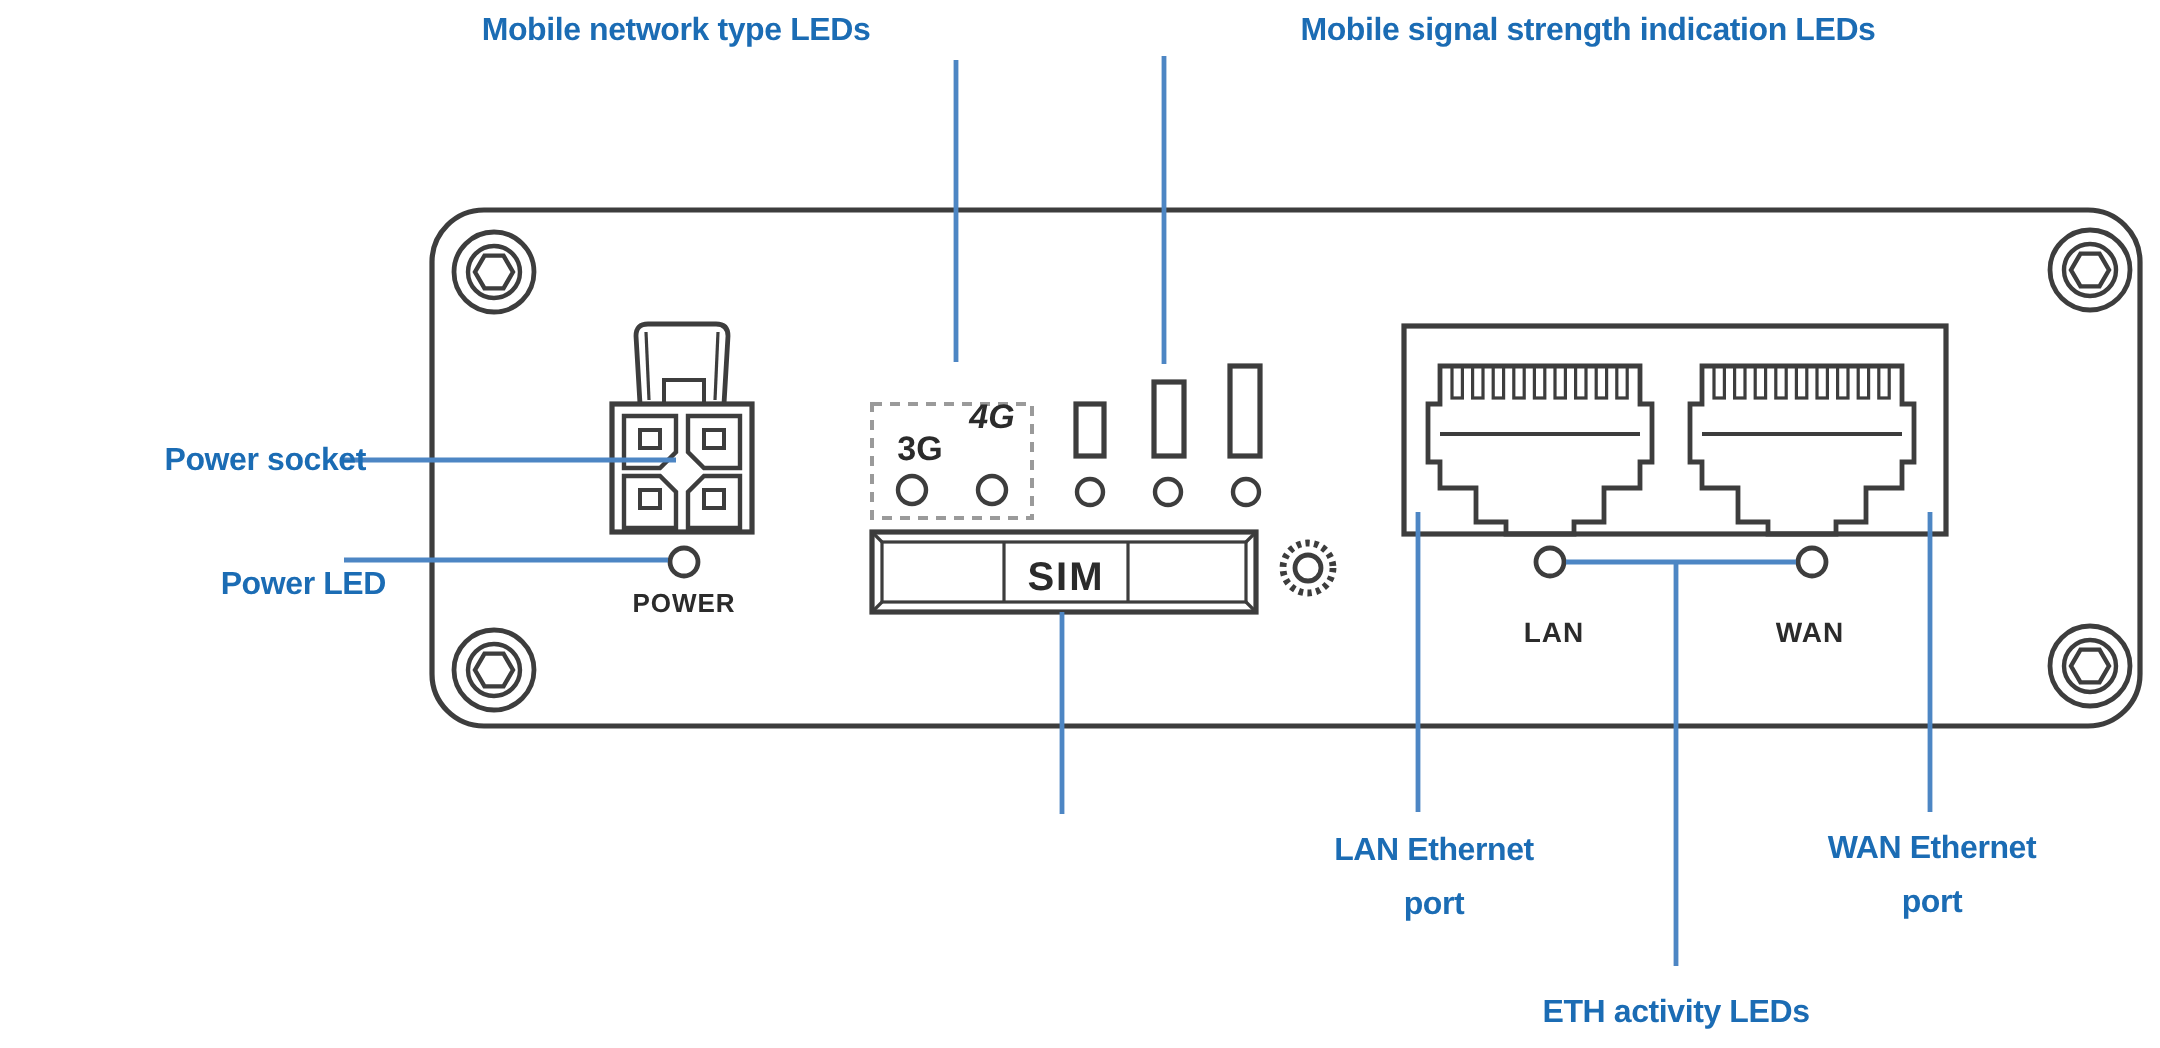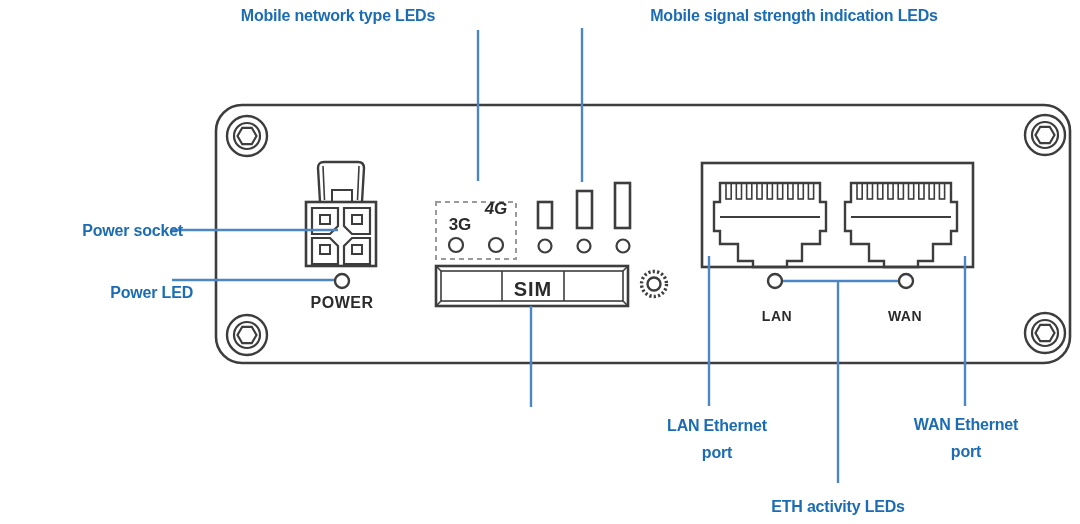--- a/index.html
+++ b/index.html
@@ -29,21 +29,21 @@
   
   .callout{
     position:absolute;color:var(--label-blue);font-weight:700;font-size:16px;
     line-height:27px;text-align:center;white-space:pre-line;letter-spacing:-0.2px;
   }
   .callout.right{text-align:right;padding-left:19px;}
   .panel-text{
     position:absolute;color:var(--text-dark);font-weight:700;text-align:center;
     font-family:"Liberation Sans",sans-serif;
   }
-  .t-power{font-size:16px;letter-spacing:0.5px;}
+  .t-power{font-size:13px;letter-spacing:0.5px;}
   .t-net{font-size:17px;letter-spacing:0px;}
   .t-sim{font-size:20px;letter-spacing:1px;}
   .t-eth{font-size:14px;letter-spacing:0.5px;margin-top:19px;}
 </style>
 </head>
 <body>
 
 <div id="stage">
 
   <svg id="device-svg" width="1080" height="524" viewBox="0 0 1080 524">

